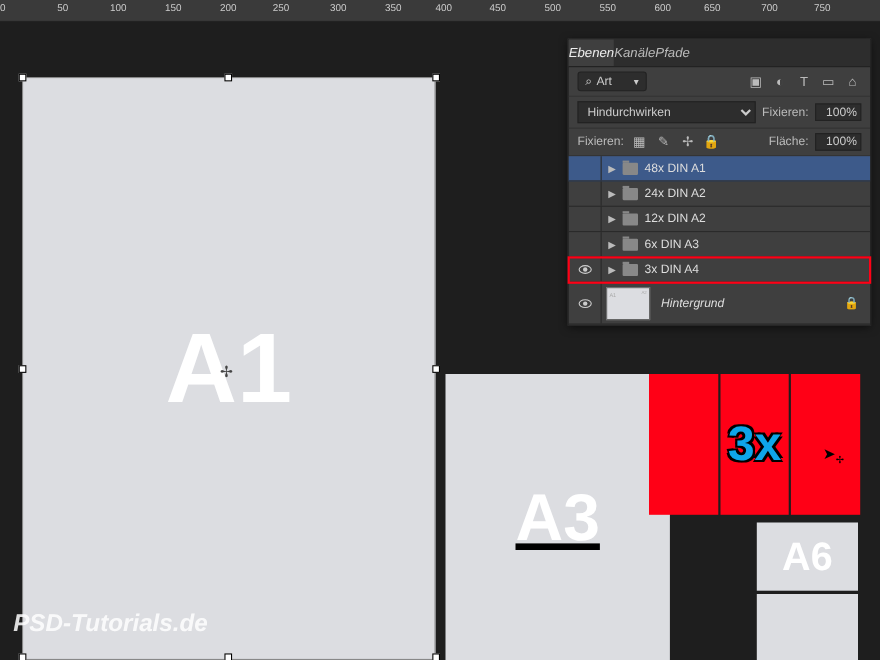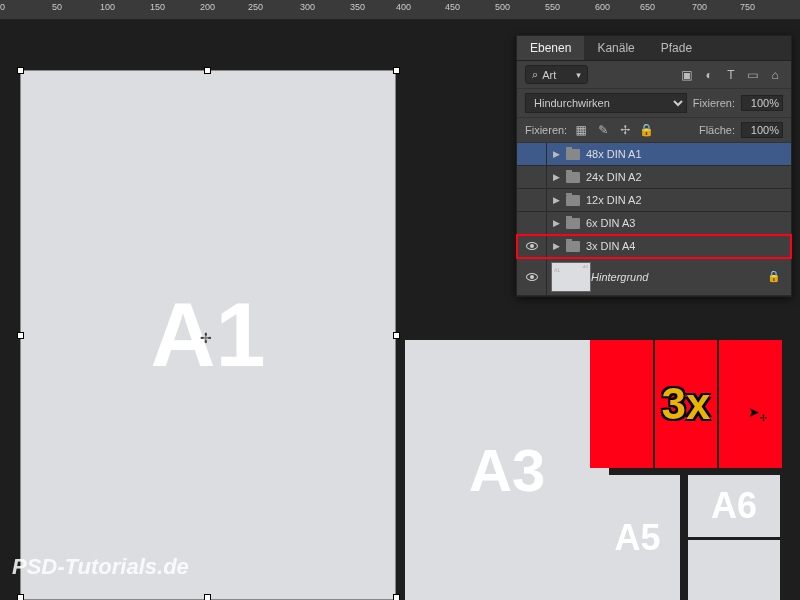--- a/index.html
+++ b/index.html
@@ -10,46 +10,46 @@
 .ruler-mark { position: absolute; top: 2px; color: #ccc; font-size: 9px; }
 
 
 .canvas { position: absolute; top: 20px; left: 0; right: 0; bottom: 0; background: #1e1e1e; }
 
 
 .paper { position: absolute; background: #dcdde1; display: flex; align-items: center; justify-content: center; }
 .paper-label { color: #fff; font-weight: 900; font-family: Arial Black, Arial, sans-serif; }
 .a1 { left: 20px; top: 50px; width: 376px; height: 530px; border: 1px solid #888; }
 .a1 .paper-label { font-size: 90px; }
-.a3 { left: 405px; top: 320px; width: 204px; height: 260px; }
+.a3 { left: 405px; top: 320px; width: 204px; height: 260px; text-decoration: underline; }
 .a3 .paper-label { font-size: 60px; }
 .a5 { left: 595px; top: 455px; width: 85px; height: 125px; }
 .a5 .paper-label { font-size: 36px; }
 .a6 { left: 688px; top: 455px; width: 92px; height: 62px; }
 .a6 .paper-label { font-size: 36px; }
 .a6b { left: 688px; top: 520px; width: 92px; height: 60px; }
 
 
 .red3x { position: absolute; left: 590px; top: 320px; width: 192px; height: 128px; display: flex; gap: 2px; }
 .red-panel { flex: 1; background: #ff0016; }
-.red3x-label { position: absolute; left: 50%; top: 50%; transform: translate(-50%,-50%); color: #eab308; font-size: 44px; font-weight: 900; text-shadow: 2px 2px 0 #000, -2px -2px 0 #000, 2px -2px 0 #000, -2px 2px 0 #000; }
+.red3x-label { position: absolute; left: 50%; top: 50%; transform: translate(-50%,-50%); color: #0ea5e9; font-size: 44px; font-weight: 900; text-shadow: 2px 2px 0 #000, -2px -2px 0 #000, 2px -2px 0 #000, -2px 2px 0 #000; }
 
 
 .handle { position: absolute; width: 7px; height: 7px; background: #fff; border: 1px solid #000; }
 
 
 .crosshair { position: absolute; color: #444; font-size: 14px; }
 
 
 .watermark { position: absolute; left: 12px; bottom: 20px; color: #fff; font-size: 22px; font-weight: bold; opacity: 0.85; font-style: italic; }
 
 
 .panel { position: absolute; right: 8px; top: 35px; width: 276px; background: #3f3f3f; border: 1px solid #222; box-shadow: 0 2px 8px rgba(0,0,0,0.6); }
 .panel-tabs { display: flex; background: #2d2d2d; border-bottom: 1px solid #222; }
-.panel-tab { padding: 5px 13px; font-size: 12px; color: #bbb; cursor: pointer; }
+.panel-tab { padding: 5px 0; font-size: 12px; color: #bbb; cursor: pointer; font-style: italic; }
 .panel-tab.active { background: #3f3f3f; color: #eee; }
 .panel-row { display: flex; align-items: center; padding: 4px 8px; gap: 6px; font-size: 11px; color: #ccc; border-bottom: 1px solid #333; }
 .filter-box { display: flex; align-items: center; background: #2d2d2d; border: 1px solid #222; border-radius: 3px; padding: 2px 6px; gap: 4px; }
 .filter-box input { background: transparent; border: none; color: #ccc; font-size: 11px; width: 30px; outline: none; }
 .blend-select { flex: 1; background: #2d2d2d; border: 1px solid #222; color: #ccc; font-size: 11px; padding: 2px 4px; }
 .num-input { width: 42px; background: #2d2d2d; border: 1px solid #222; color: #ccc; font-size: 11px; padding: 1px 3px; text-align: right; }
 .icon-btn { width: 16px; height: 16px; display: inline-flex; align-items: center; justify-content: center; color: #bbb; font-size: 12px; cursor: pointer; }
 
 
 .layer-list { }
@@ -59,21 +59,21 @@
 .vis-col { width: 30px; display: flex; align-items: center; justify-content: center; border-right: 1px solid #2a2a2a; height: 100%; }
 .eye { width: 12px; height: 8px; border: 1px solid #ccc; border-radius: 50%; position: relative; }
 .eye::after { content: ''; position: absolute; left: 3px; top: 1px; width: 4px; height: 4px; background: #ccc; border-radius: 50%; }
 .layer-content { display: flex; align-items: center; gap: 6px; padding-left: 6px; }
 .disclosure { color: #bbb; font-size: 9px; }
 .folder-icon { width: 14px; height: 11px; background: #888; border-radius: 1px; position: relative; }
 .folder-icon::before { content: ''; position: absolute; top: -2px; left: 0; width: 6px; height: 2px; background: #888; }
 .bg-row { height: 38px; }
 .bg-thumb { width: 40px; height: 30px; background: #dcdde1; border: 1px solid #666; margin-left: 4px; position: relative; font-size: 5px; color: #aaa; }
 .bg-thumb-inner { position: absolute; }
-.bg-label { font-style: italic; }
+.bg-label { font-style: italic; margin-left: 10px; }
 .lock-icon { margin-left: auto; margin-right: 10px; color: #999; font-size: 11px; }
 
 .spacer { flex: 1; }
 .lbl { color: #bbb; }
 
 
 .move-cursor { position: absolute; color: #000; font-size: 14px; }
 </style>
 </head>
 <body>
@@ -119,23 +119,20 @@
   </div>
 
   <div class="red3x">
     <div class="red-panel"></div>
     <div class="red-panel"></div>
     <div class="red-panel"></div>
     <div class="red3x-label">3x</div>
   </div>
   <div class="move-cursor" style="left:748px;top:384px">➤<sub style="font-size:9px">✢</sub></div>
 
-  <div class="paper a5">
-    <span class="paper-label">A5</span>
-  </div>
   <div class="paper a6">
     <span class="paper-label">A6</span>
   </div>
   <div class="paper a6b"></div>
 
   <div class="watermark">PSD-Tutorials.de</div>
 </div>
 
 <div class="panel">
   <div class="panel-tabs">

